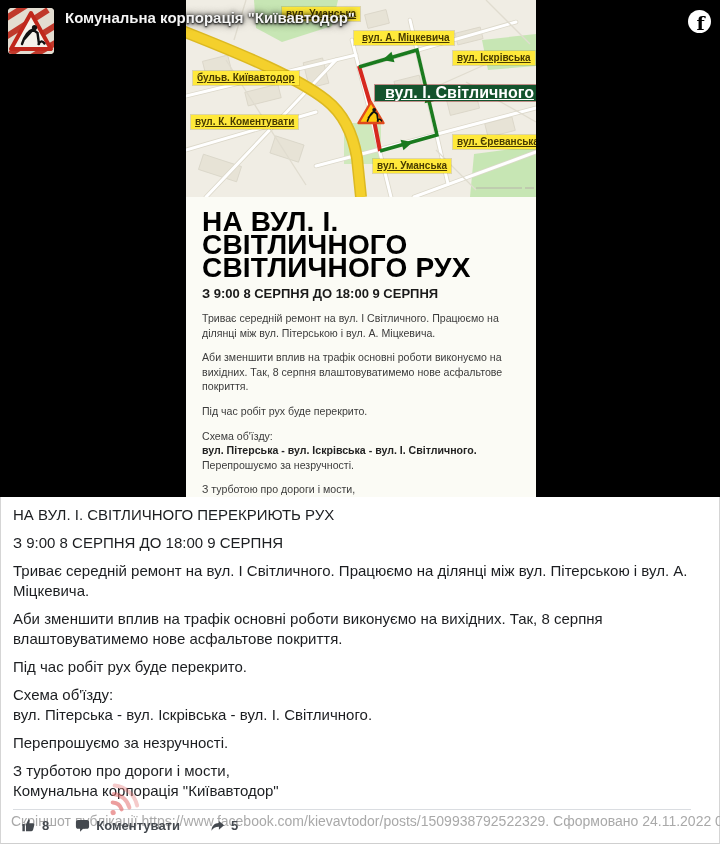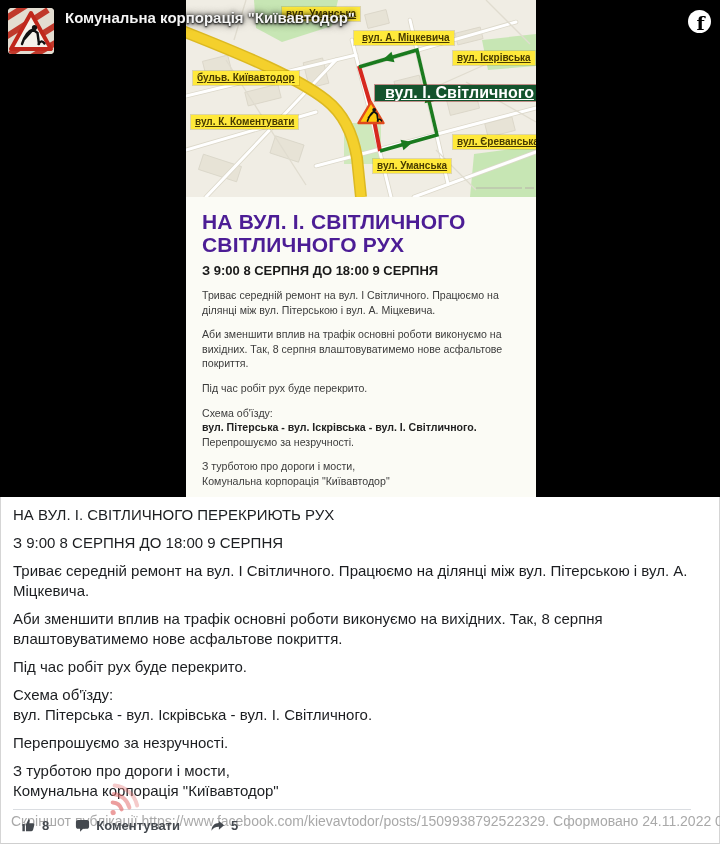--- a/index.html
+++ b/index.html
@@ -16,21 +16,21 @@
     position:absolute; font-size:10px; font-weight:bold; line-height:12px;
     padding:1px 4px; white-space:nowrap; color:#473a00;
     background:#ffe93b; border-radius:0; box-shadow:0 0 0 1px rgba(160,140,0,.25);text-decoration:underline;
   }
   .map-label.red { background:#14532d; color:#fff; box-shadow:0 0 0 1px rgba(120,0,0,.4); font-size:16px; padding:2px 10px; }
 
   .announcement {
     position:relative; width:350px; height:300px; box-sizing:border-box;
     background:#fbfbf5; padding:13px 16px 0 16px; color:#3c3c3c;
   }
-  .ann-title { font-size:21px; line-height:23px; font-weight:800; color:#4c1d95; letter-spacing:.2px; }
+  .ann-title { font-size:28px; line-height:23px; font-weight:800; color:#000000; letter-spacing:.2px; }
   .ann-sub { margin-top:7px; font-size:13px; font-weight:800; color:#1a1a1a; }
   .ann-p { margin-top:10px; font-size:10.6px; line-height:14.6px; }
   .ann-p.tight { margin-top:0; }
   .ann-p.bold { font-weight:bold; color:#222; }
 
   
   .header { position:absolute; left:0; top:0; width:720px; height:56px; z-index:5; }
   .avatar {
     position:absolute; left:8px; top:8px; width:46px; height:46px;
     border-radius:4px; overflow:hidden; background:#ded8cc;

